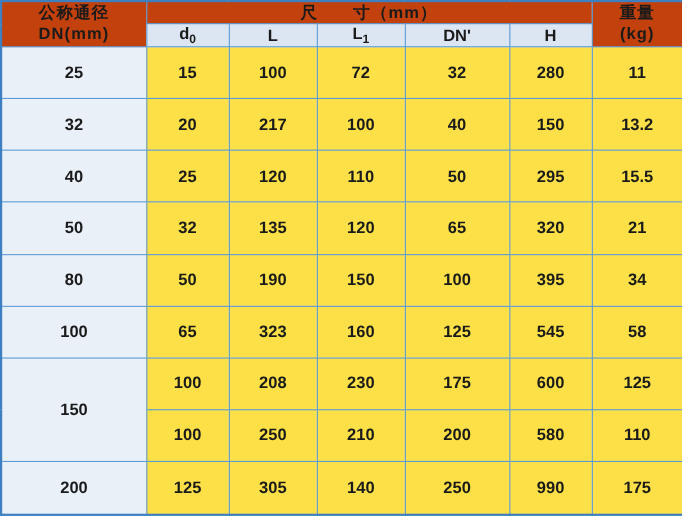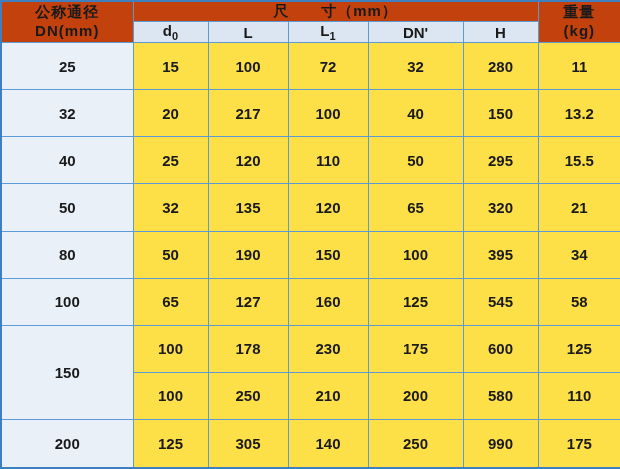--- a/index.html
+++ b/index.html
@@ -140,30 +140,30 @@
       <td class="cell">50</td>
       <td class="cell">190</td>
       <td class="cell">150</td>
       <td class="cell">100</td>
       <td class="cell">395</td>
       <td class="cell">34</td>
     </tr>
     <tr>
       <td class="cell-dn">100</td>
       <td class="cell">65</td>
-      <td class="cell">127</td>
+      <td class="cell">323</td>
       <td class="cell">160</td>
       <td class="cell">125</td>
       <td class="cell">545</td>
       <td class="cell">58</td>
     </tr>
     <tr>
       <td class="cell-dn" rowspan="2">150</td>
       <td class="cell">100</td>
-      <td class="cell">178</td>
+      <td class="cell">208</td>
       <td class="cell">230</td>
       <td class="cell">175</td>
       <td class="cell">600</td>
       <td class="cell">125</td>
     </tr>
     <tr>
       <td class="cell">100</td>
       <td class="cell">250</td>
       <td class="cell">210</td>
       <td class="cell">200</td>

